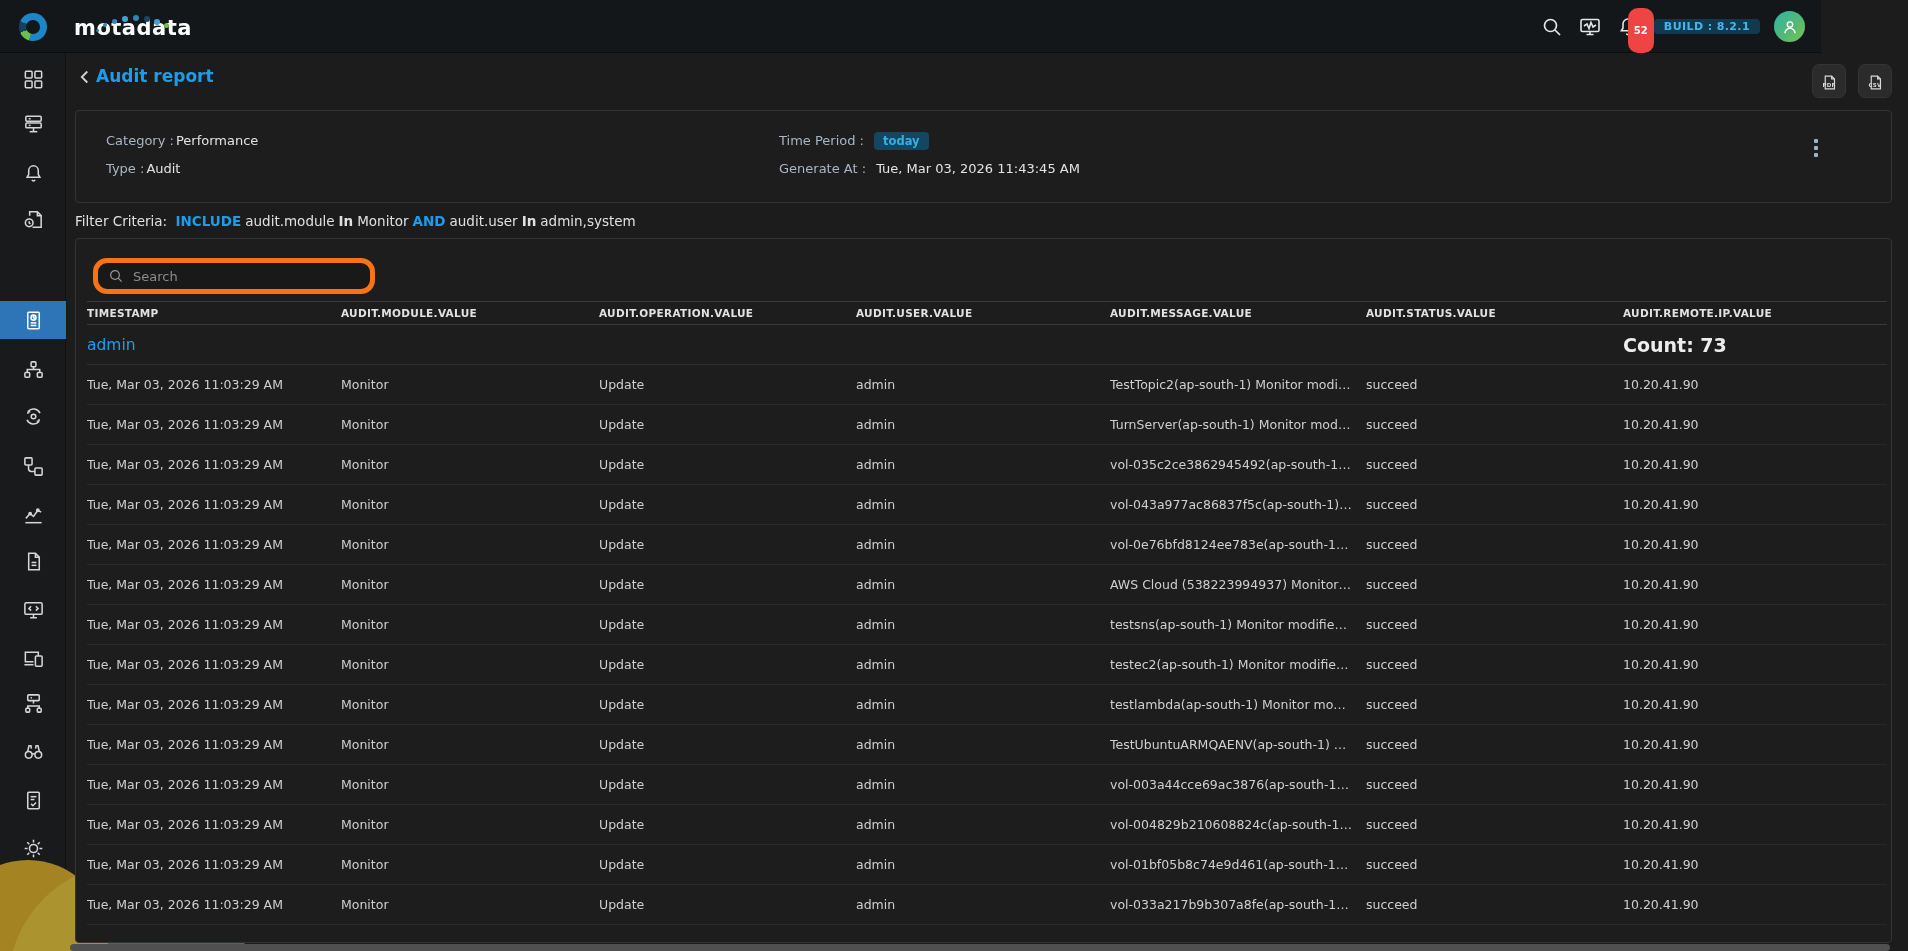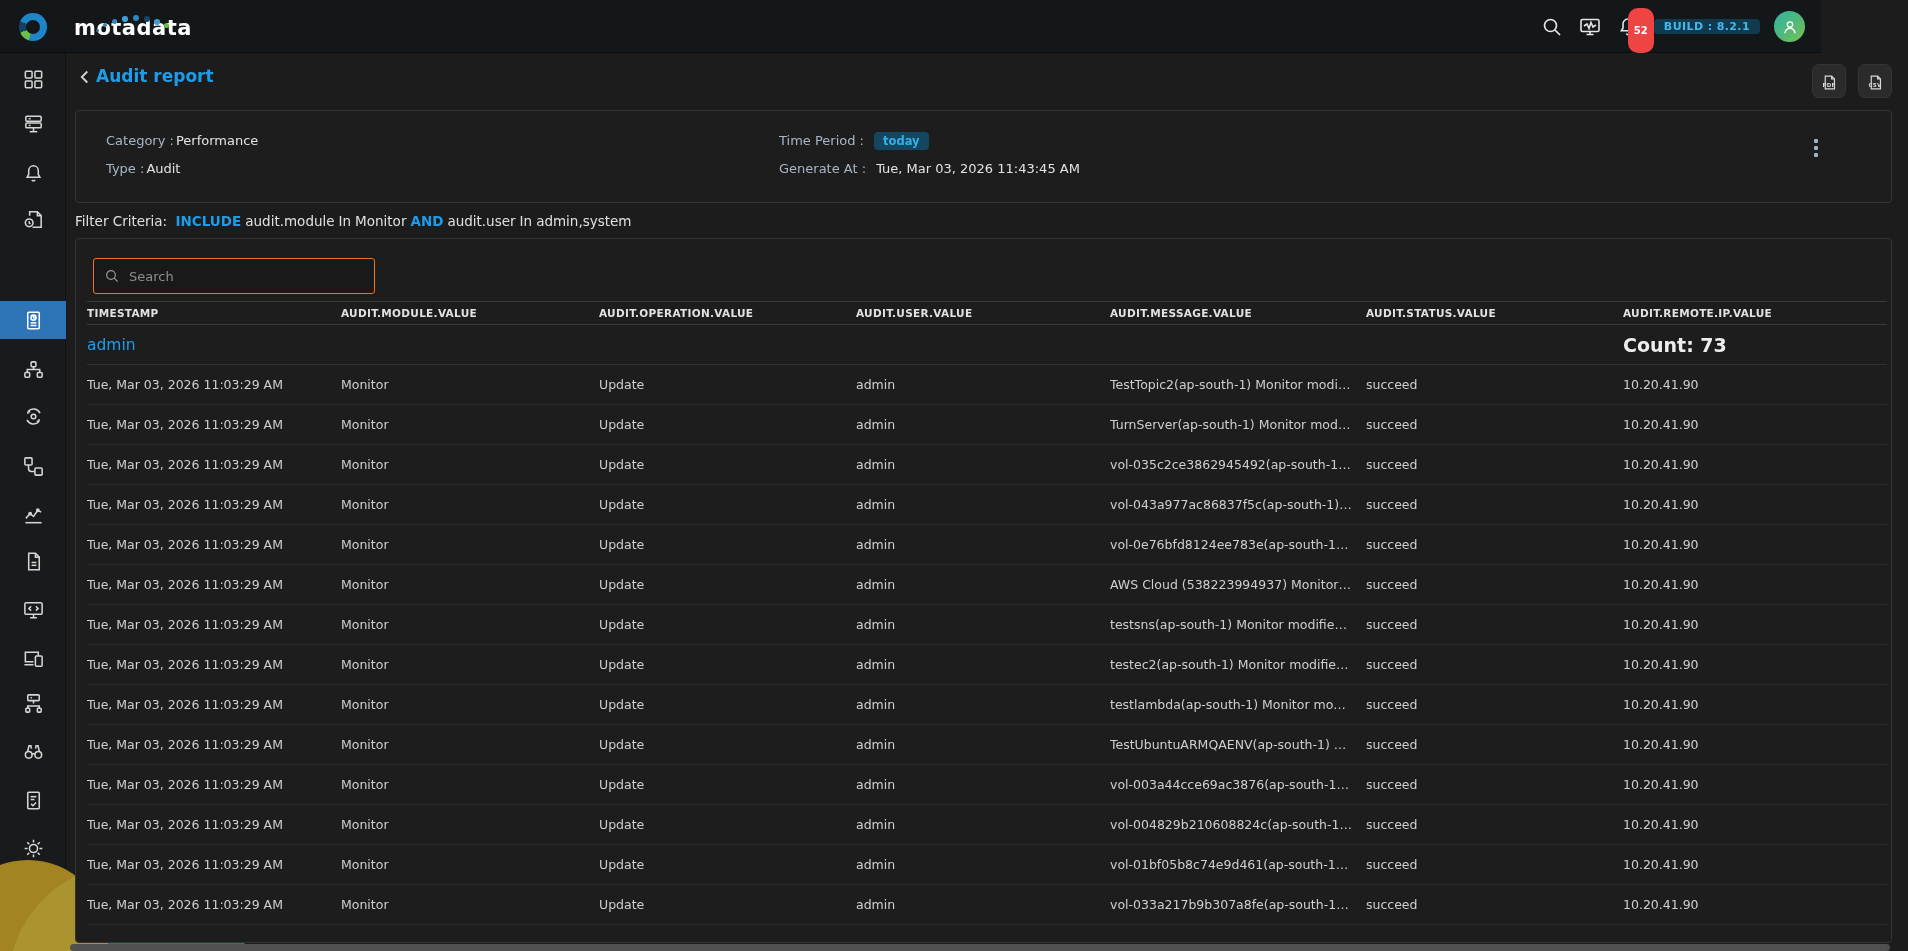--- a/index.html
+++ b/index.html
@@ -58,27 +58,27 @@
   .val { color:#e3e3e3; }
   .gap { margin-left:8px; }
   .today-badge { background:#15465f; color:#35b1e8; font-size:11.5px; font-weight:700; padding:2px 9px;
     border-radius:4px; margin-left:8px; }
   .kebab { position:absolute; left:1731px; top:24px; width:18px; height:26px; cursor:pointer;
     display:flex; flex-direction:column; align-items:center; justify-content:center; gap:3px; }
   .kebab b { width:4px; height:4px; border-radius:1px; background:#9db1c7; }
 
   .filter-line { position:absolute; left:75px; top:213px; font-size:13.5px; color:#e0e0e0; z-index:3; }
   .filter-line .keyword { color:#1e9be9; font-weight:700; }
-  .filter-line .bold { font-weight:400; }
+  .filter-line .bold { font-weight:700; }
   .filter-line span { margin-right:4px; }
 
   .table-panel { position:absolute; left:75px; top:238px; width:1817px; height:705px; background:#1d1d1d;
     border:1px solid #343434; border-radius:4px; overflow:hidden; z-index:3; }
   .search-wrap { position:absolute; left:17px; top:19px; width:282px; height:36px; background:#191919;
-    border:1px solid #f97316; border-radius:3px; display:flex; align-items:center; padding:0 10px; }
+    border:5px solid #f97316; border-radius:14px; display:flex; align-items:center; padding:0 10px; }
   .search-wrap svg { width:16px; height:16px; color:#9a9a9a; flex:none; }
   .search-wrap input { background:transparent; border:none; outline:none; color:#cfcfcf; font-size:13px;
     margin-left:9px; width:100%; font-family:inherit; }
   .search-wrap input::placeholder { color:#8d8d8d; }
 
   table.audit { position:absolute; left:11px; top:62px; width:1800px; border-collapse:collapse; table-layout:fixed; }
   table.audit th { text-align:left; font-size:10.5px; font-weight:700; letter-spacing:.3px; color:#e2e2e2;
     height:23px; border-top:1px solid #3a3a3a; border-bottom:1px solid #3a3a3a; white-space:nowrap; }
   table.audit td { height:40px; font-size:12.5px; color:#cfcfcf; border-bottom:1px solid #2a2a2a;
     white-space:nowrap; overflow:hidden; }

